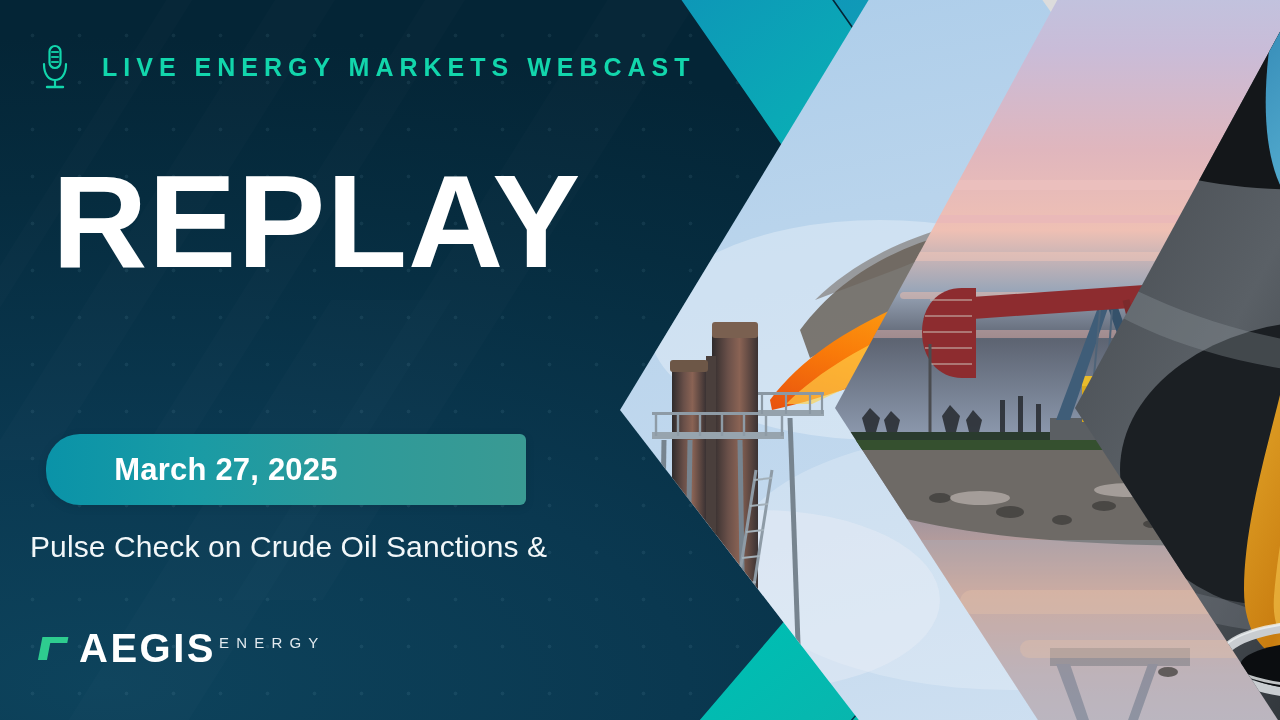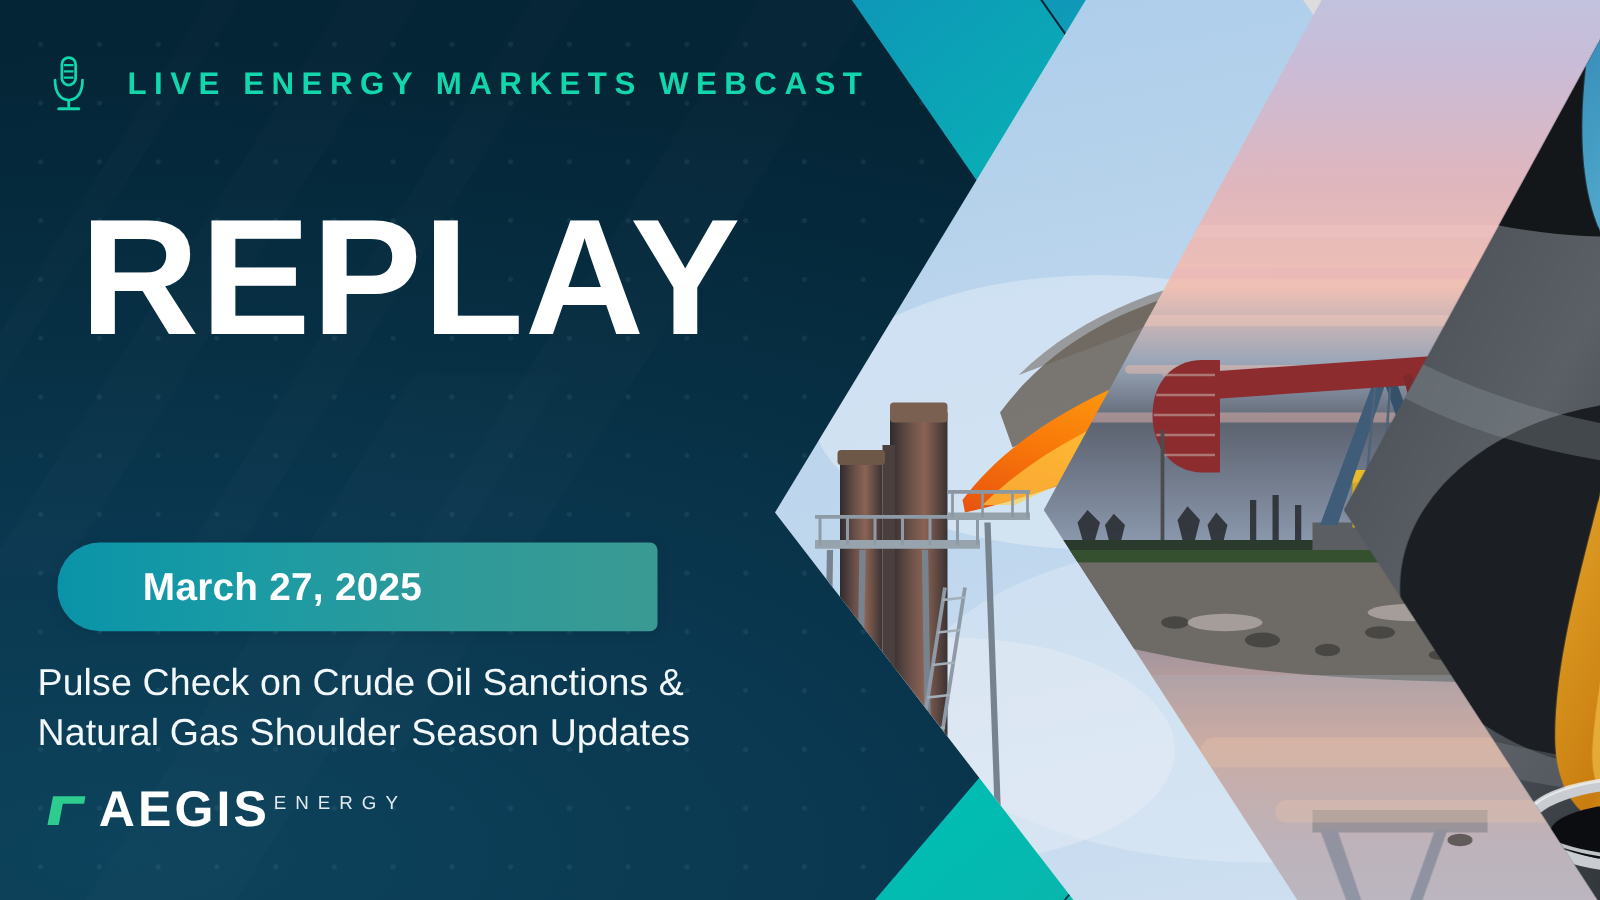--- a/index.html
+++ b/index.html
@@ -62,21 +62,20 @@
   
   .replay{
     position:absolute;left:52px;top:156px;
     z-index:6;
     color:#ffffff;
     font-size:132px;
     font-weight:700;
     letter-spacing:1px;
     line-height:1;
     white-space:nowrap;
-    margin-left:12px;
   }
 
   
   .date-pill{
     position:absolute;left:46px;top:434px;
     width:480px;height:71px;
     z-index:6;
     border-radius:34px 6px 6px 34px;
     background:linear-gradient(90deg,#0a93a8 0%,#199ba5 30%,#2d9a9a 62%,#3a9a93 100%);
     display:flex;align-items:center;justify-content:center;
@@ -473,21 +472,20 @@
   </div>
 
   <div class="replay">REPLAY</div>
 
   <div class="date-pill">
     <span class="date-text">March 27, 2025</span>
   </div>
 
   <div class="subtitle">
     <span class="l1">Pulse Check on Crude Oil Sanctions &amp;</span>
-    <span class="l2">Natural Gas Shoulder Season Updates</span>
   </div>
 
   <div class="logo">
     <svg class="logo-mark" viewBox="0 0 34 30">
       <path d="M4 3 L30 3 L30 9 L13 9 L13 26 L4 26 Z" fill="#2ecc8f" transform="skewX(-11) translate(3,0)"></path>
     </svg>
     <div class="logo-words">
       <span class="logo-aegis">AEGIS</span>
       <span class="logo-hedging">ENERGY</span>
     </div>

